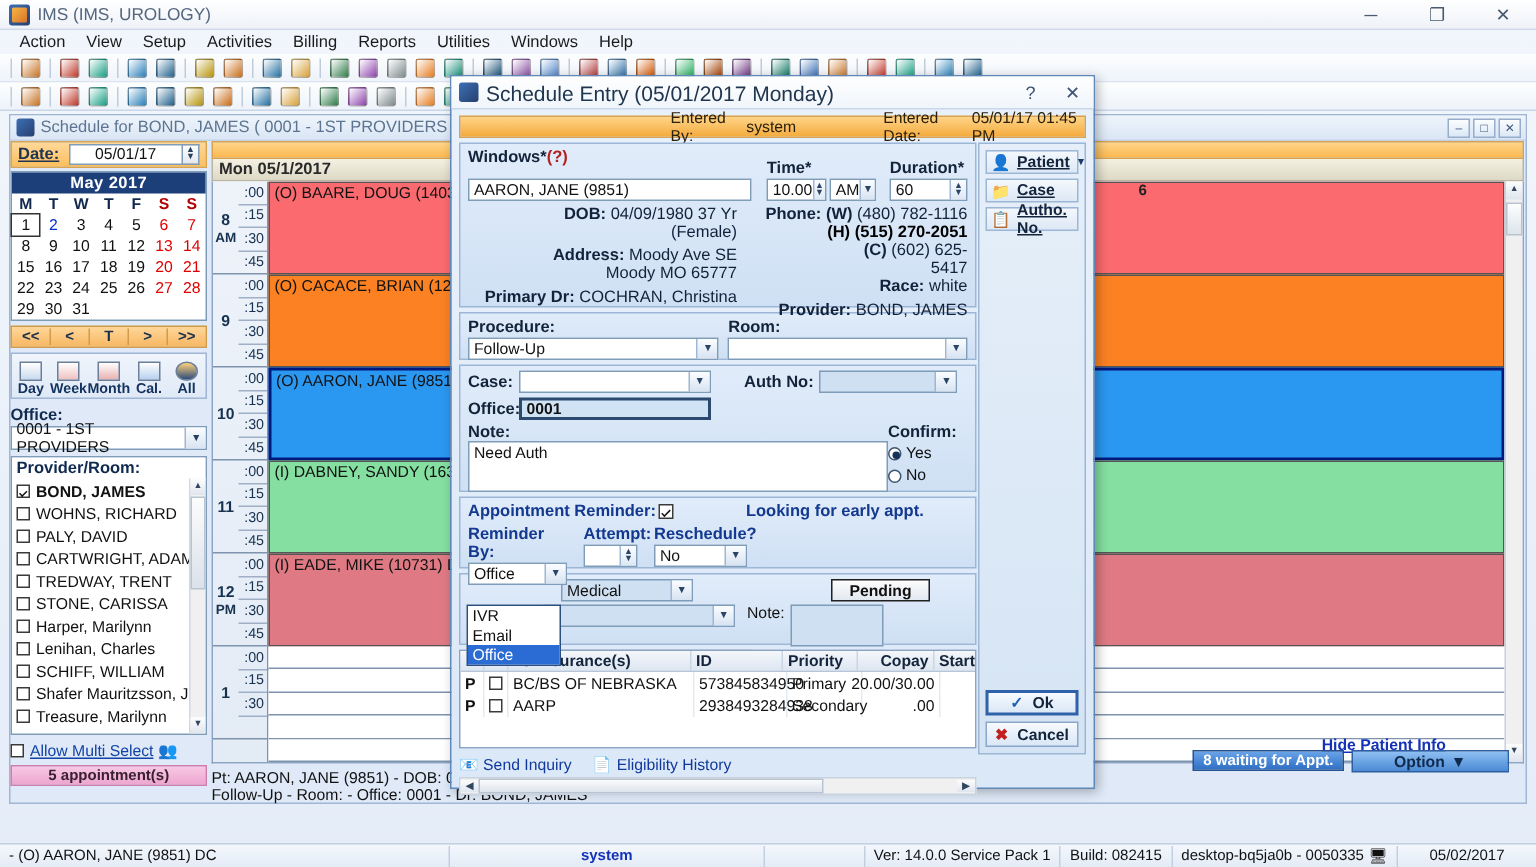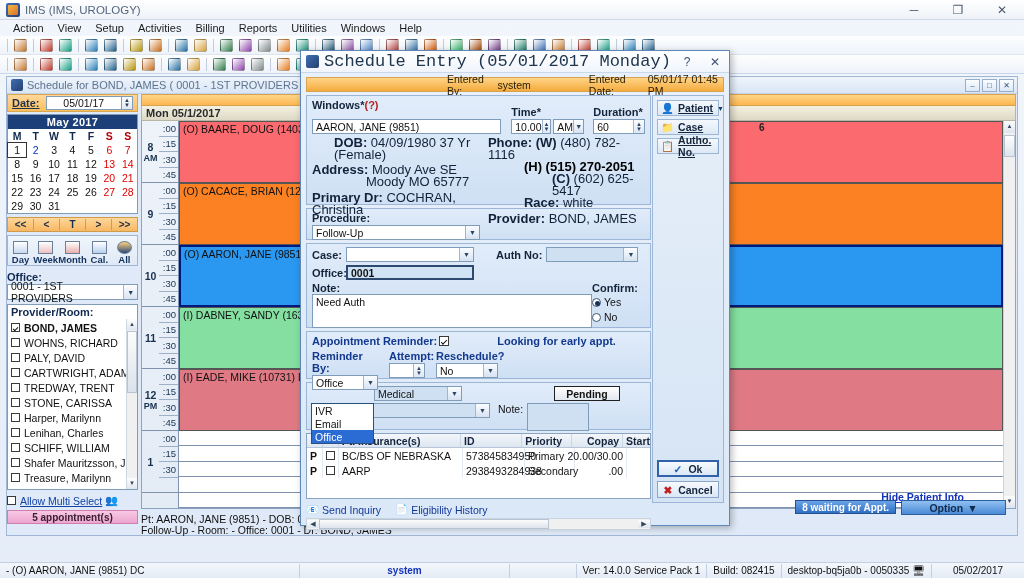--- a/index.html
+++ b/index.html
@@ -151,21 +151,21 @@
      background:linear-gradient(#f4f8fd,#e3ebf6);border-top:1px solid #c2d0e2;display:flex;align-items:center;
      font-size:10px;color:#111;}
   .sb{height:14px;border-right:1px solid #c2d0e2;display:flex;align-items:center;padding:0 6px;}
 
   
   .dlg{position:absolute;left:300px;top:50px;width:430px;height:476px;
      background:linear-gradient(#e9f1fb,#dbe8f7);border:1px solid #5f87b8;box-shadow:2px 2px 7px rgba(0,0,0,.28);}
   .dlg-tb{height:22px;background:linear-gradient(#ffffff,#f0f5fb);display:flex;align-items:center;padding-left:5px;
      border-bottom:1px solid #c9d8ea;}
   .dlg-tb .ic{width:13px;height:13px;margin-right:5px;border-radius:2px;background:linear-gradient(135deg,#3d6fb5,#27406e);}
-  .dlg-tb .t{font-size:17px;color:#20364f;font-family:Liberation Mono, monospace;}
+  .dlg-tb .t{font-size:14px;color:#20364f;}
   .dlg-tb .b{margin-left:auto;display:flex;}
   .dlg-tb .b i{width:28px;height:22px;display:flex;align-items:center;justify-content:center;
      font-style:normal;color:#3c5373;font-size:12px;}
   .entbar{margin:4px 5px 0 5px;height:15px;background:linear-gradient(#ffd487,#f4ab3e);
      border:1px solid #d8a24e;display:flex;align-items:center;font-size:10.5px;color:#2b2109;}
   .entbar .a{margin-left:140px;}
   .entbar .b2{margin-left:58px;}
 
   .dlgbody{position:absolute;left:5px;top:44px;width:345px;bottom:22px;}
   .panel{background:linear-gradient(#e1ecfa,#cfe0f4);border:1px solid #9cb6d6;margin-bottom:3px;padding:3px 5px;}
@@ -175,21 +175,21 @@
      display:flex;align-items:center;padding-left:3px;}
   .inp.ro{background:#cfe0f2;}
   .cmb{background:#fff;border:1px solid #7f9db9;height:15px;font-size:10.5px;color:#111;
      display:flex;align-items:center;padding-left:3px;}
   .cmb.dis{background:#cfe0f2;}
   .cmb .arw{margin-left:auto;width:14px;height:13px;background:linear-gradient(#fbfdff,#d7e3f2);
      border-left:1px solid #9fb6d4;display:flex;align-items:center;justify-content:center;font-size:7px;color:#2a4565;}
   .spin2{margin-left:auto;width:11px;height:13px;border-left:1px solid #9fb6d4;background:linear-gradient(#fbfdff,#dde8f5);
      display:flex;flex-direction:column;align-items:center;justify-content:center;font-size:6px;line-height:5px;color:#2a4565;}
 
-  .kv{font-size:13px;color:#12223a;line-height:12px;}
+  .kv{font-size:11px;color:#12223a;line-height:12px;text-align:right;}
   .kv b{font-weight:bold;}
   .bold-ph{font-weight:bold;color:#000;}
 
   .radio{width:9px;height:9px;border:1px solid #40556f;border-radius:50%;background:#fff;
      display:inline-block;position:relative;margin-right:3px;}
   .radio.on:after{content:"";position:absolute;left:2px;top:2px;width:5px;height:5px;border-radius:50%;background:#15325c;}
 
   .blue-b{color:#13398f;font-weight:bold;font-size:11px;}
   .dropopen{position:absolute;background:#fff;border:1px solid #2b4f80;z-index:30;font-size:10.5px;}
   .dropopen div{height:13px;padding-left:3px;display:flex;align-items:center;color:#111;}
@@ -823,20 +823,27 @@
 
       <div class="panel" style="height:32px;">
         <div style="display:flex;">
           <div style="width:168px;">
             <div class="lbl">Procedure:</div>
             <div class="cmb" style="margin-top:1px;">
               <span>Follow-Up</span>
                 <span class="arw">▼</span>
             </div>
           </div>
+          <div style="width:160px;margin-left:6px;">
+            <div class="lbl">Room:</div>
+            <div class="cmb" style="margin-top:1px;">
+              <span></span>
+                <span class="arw">▼</span>
+            </div>
+          </div>
         </div>
       </div>
 
       <div class="panel" style="height:85px;position:relative;">
         <div style="display:flex;align-items:center;">
           <span class="lbl" style="width:34px;">Case:</span>
           <div class="cmb" style="width:128px;">
             <span></span>
               <span class="arw">▼</span>
           </div>

